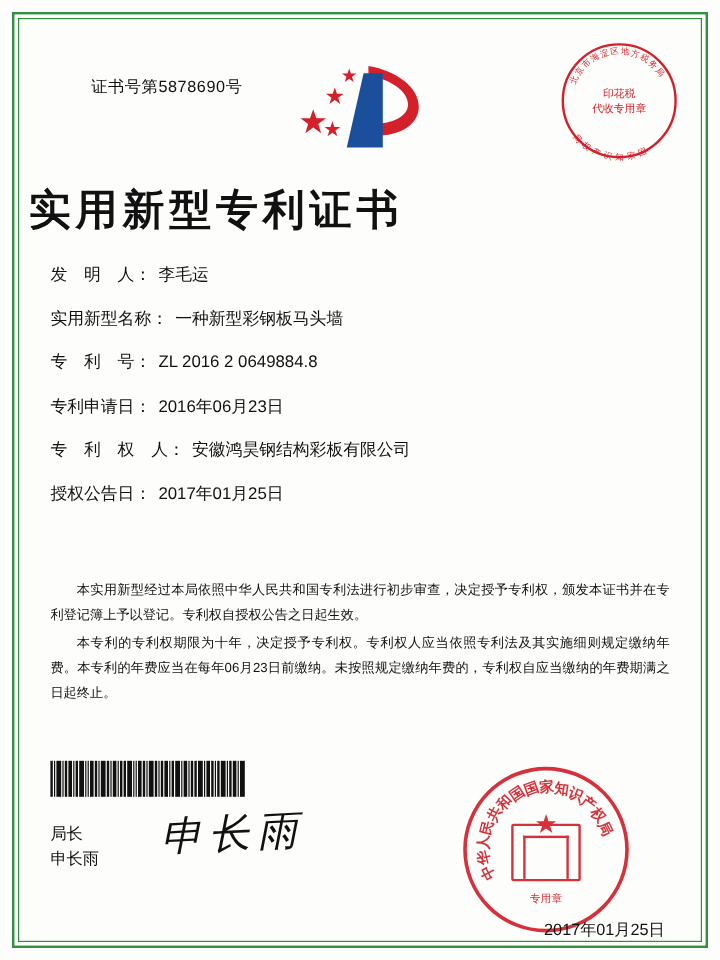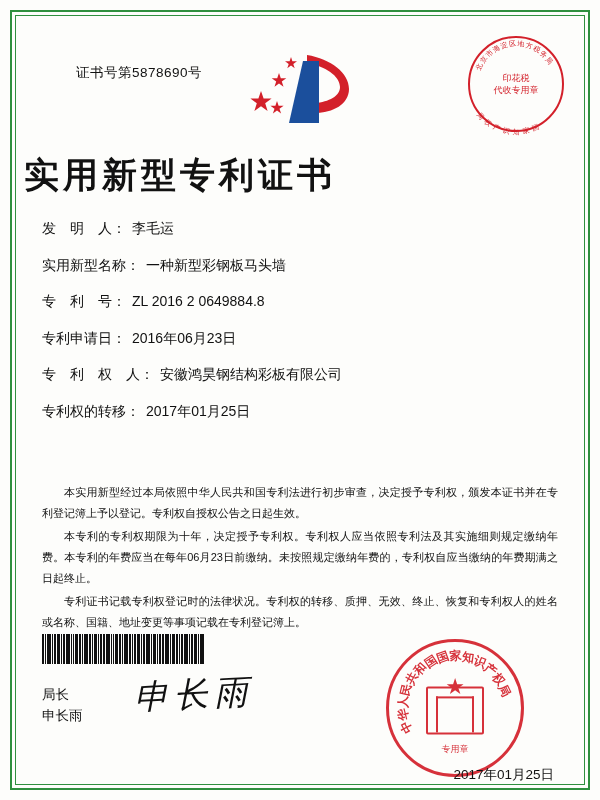--- a/index.html
+++ b/index.html
@@ -332,29 +332,28 @@
       </div>
       <div class="field-row">
         <span class="field-label">专利申请日：</span>
         <span class="field-value">2016年06月23日</span>
       </div>
       <div class="field-row">
         <span class="field-label">专　利　权　人：</span>
         <span class="field-value">安徽鸿昊钢结构彩板有限公司</span>
       </div>
       <div class="field-row">
-        <span class="field-label">专利权的转移：</span>
+        <span class="field-label">授权公告日：</span>
         <span class="field-value">2017年01月25日</span>
       </div>
     </div>
 
     <div class="paras">
       <p>本实用新型经过本局依照中华人民共和国专利法进行初步审查，决定授予专利权，颁发本证书并在专利登记簿上予以登记。专利权自授权公告之日起生效。</p>
       <p>本专利的专利权期限为十年，决定授予专利权。专利权人应当依照专利法及其实施细则规定缴纳年费。本专利的年费应当在每年06月23日前缴纳。未按照规定缴纳年费的，专利权自应当缴纳的年费期满之日起终止。</p>
-      <p>专利证书记载专利权登记时的法律状况。专利权的转移、质押、无效、终止、恢复和专利权人的姓名或名称、国籍、地址变更等事项记载在专利登记簿上。</p>
     </div>
 
     <div class="barcode">
       <i style="width:2px"></i>
         <i style="width:1px"></i>
         <i style="width:4px"></i>
         <i style="width:1px"></i>
       <i style="width:2px"></i>
         <i style="width:3px"></i>
         <i style="width:1px"></i>

